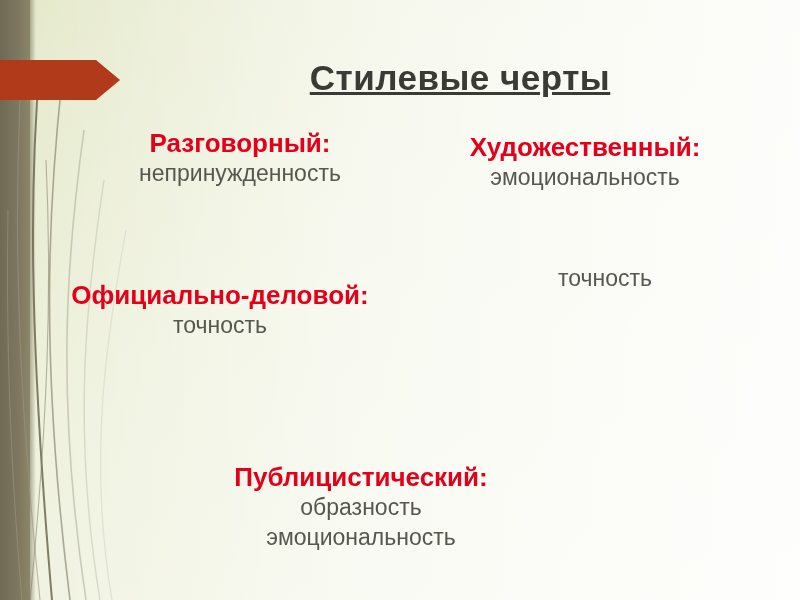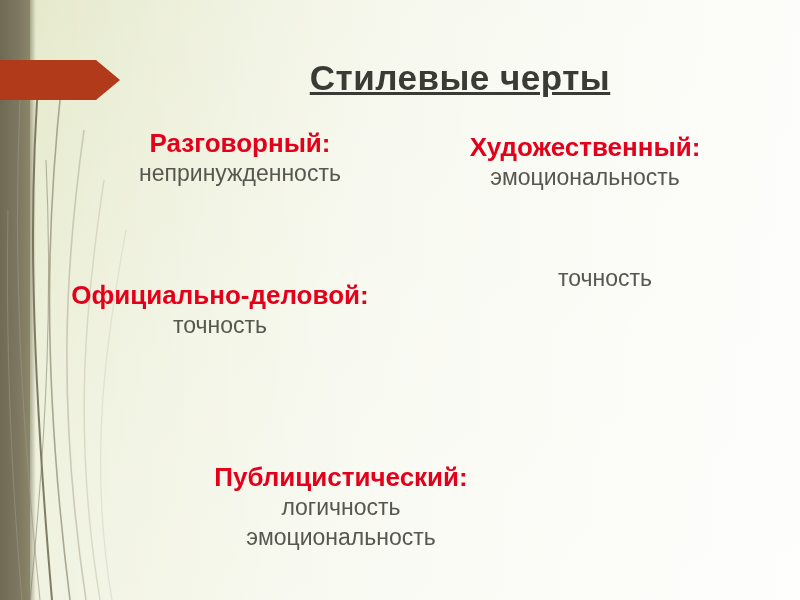--- a/index.html
+++ b/index.html
@@ -101,21 +101,21 @@
     color: #57574f;
     font-size: 23px;
     line-height: 1.28;
     white-space: nowrap;
   }
   
   #blk-razgovorny { left: 40px;  top: 128px; width: 400px; }
   #blk-hudozh     { left: 400px; top: 132px; width: 370px; }
   #blk-ofic       { left: 10px;  top: 280px; width: 420px; text-align: center; }
   #blk-nauch      { left: 430px; top: 264px; width: 350px; }
-  #blk-public     { left: 126px; top: 462px; width: 430px; }
+  #blk-public     { left: 146px; top: 462px; width: 430px; }
 </style>
 </head>
 <body>
 
 <div class="slide">
 
   <div class="left-band"></div>
   <div class="left-band-inner"></div>
 
   <svg class="grass" viewBox="0 0 240 540" preserveAspectRatio="none">
@@ -150,17 +150,17 @@
     <div class="head">Официально-деловой:</div>
     <div class="line">точность</div>
   </div>
 
   <div class="block" id="blk-nauch">
     <div class="line">точность</div>
   </div>
 
   <div class="block" id="blk-public">
     <div class="head">Публицистический:</div>
-    <div class="line">логичность</div>
+    <div class="line">образность</div>
     <div class="line">эмоциональность</div>
   </div>
 
 </div>
 
 </body></html>

